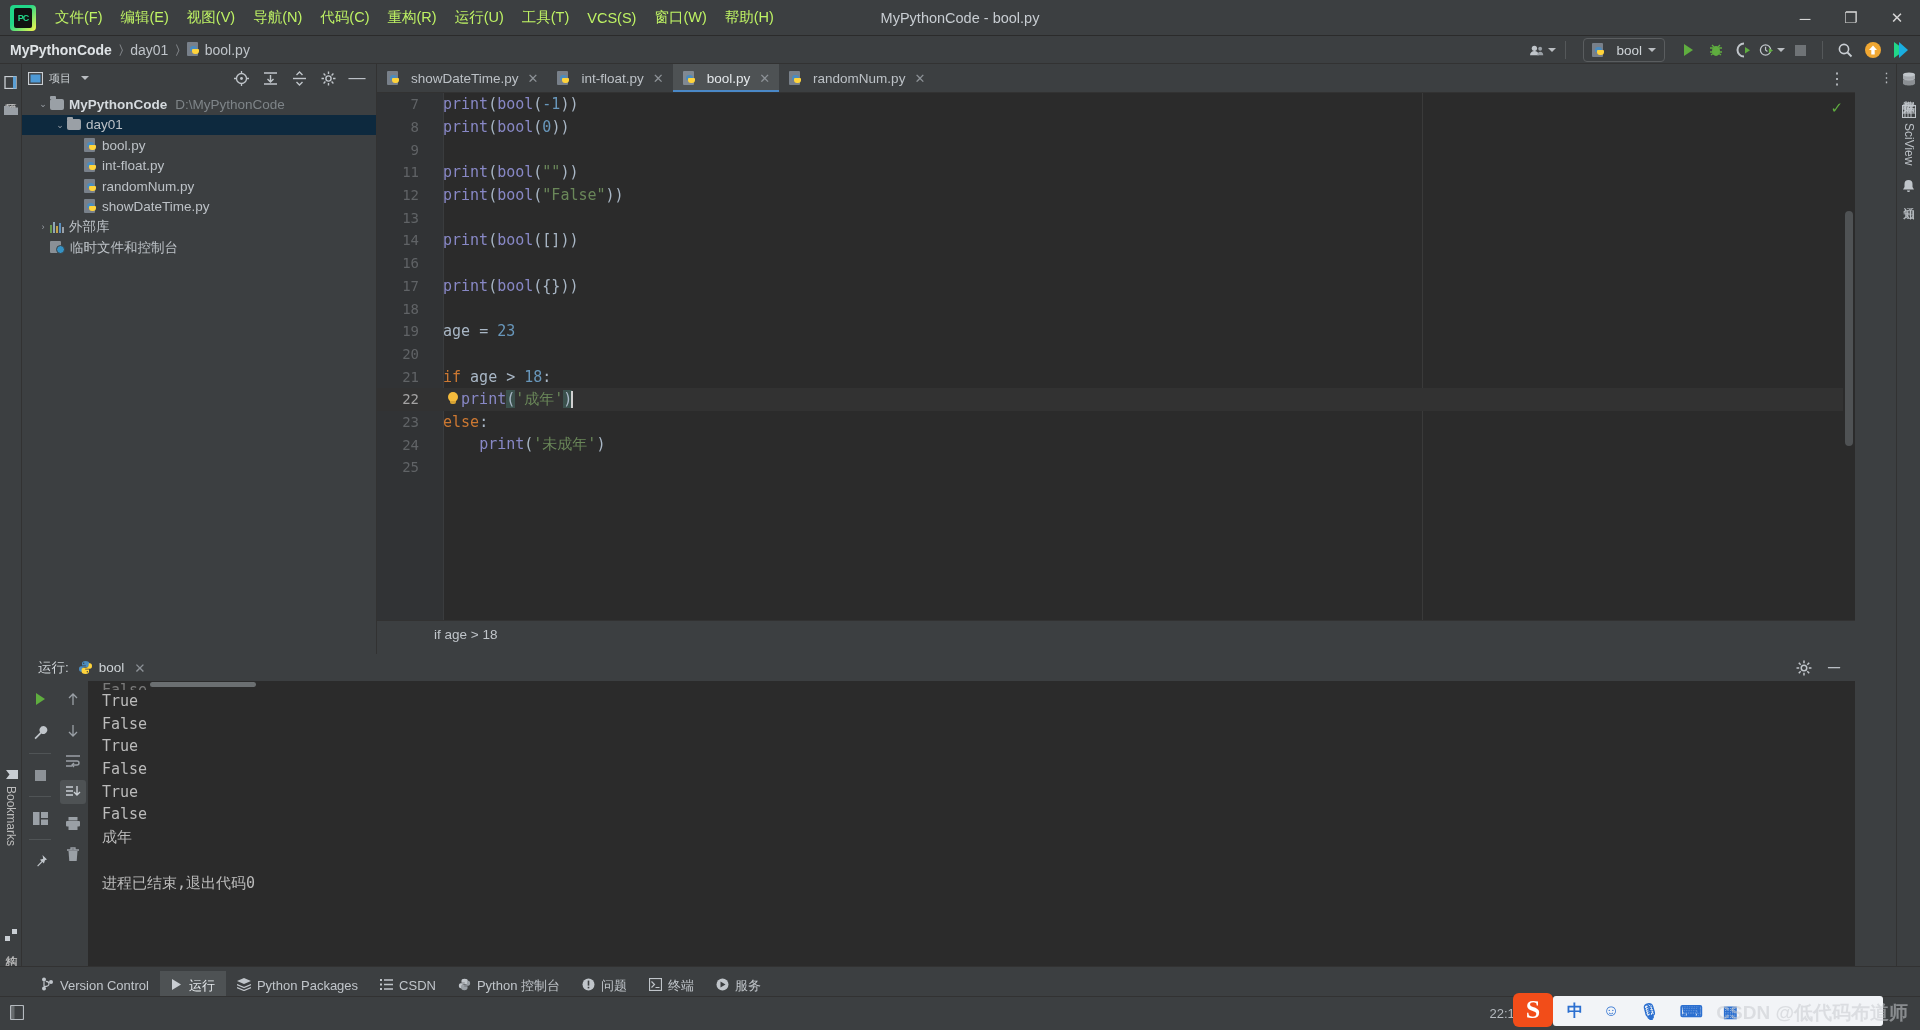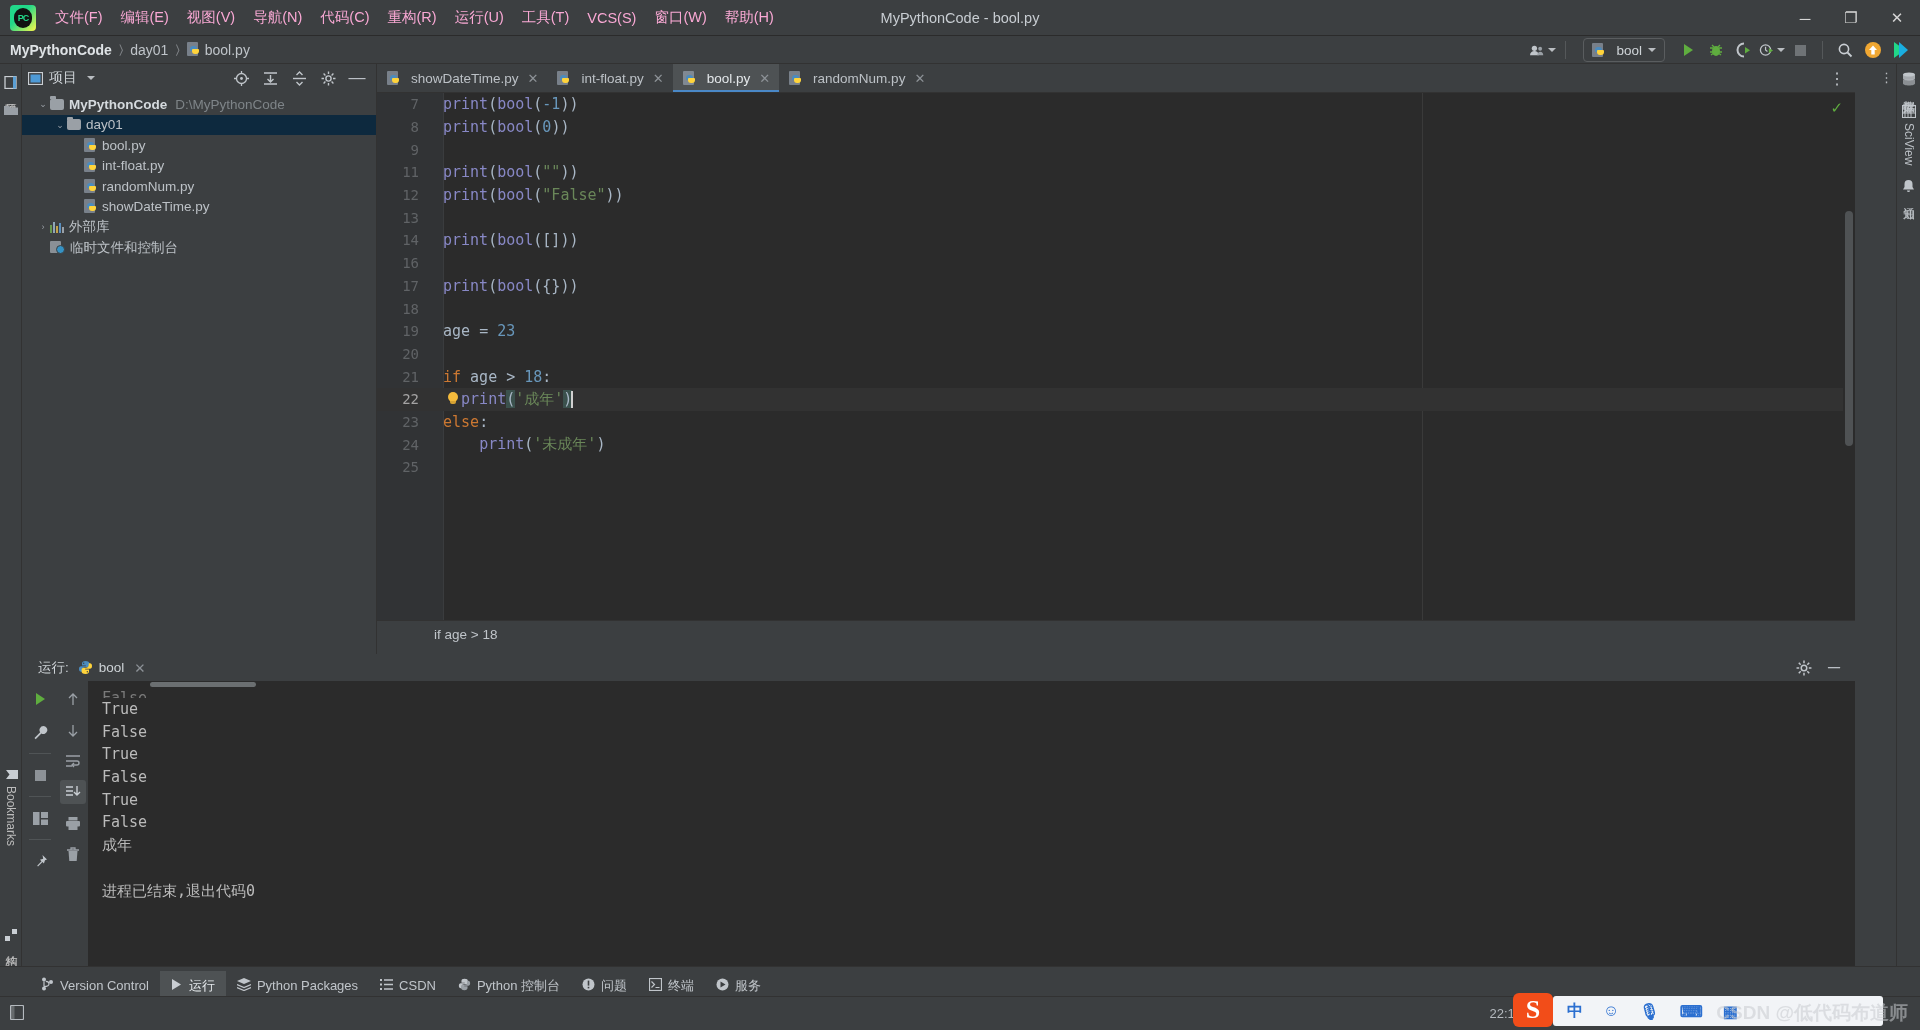--- a/index.html
+++ b/index.html
@@ -15,24 +15,24 @@
   
   .menubar {
     position: absolute; left:0; top:0; width:1920px; height:36px;
     background:#3c3f41; display:flex; align-items:center;
     border-bottom:1px solid #2b2b2b;
   }
   .pc-logo { width:26px; height:26px; margin:0 10px 0 10px; position:relative; flex:none; }
   .pc-logo .sq { position:absolute; inset:0; border-radius:4px;
      background:linear-gradient(135deg,#21d789 0%, #21d789 40%, #fcf84a 100%); }
   .pc-logo .inner { position:absolute; left:4px; top:3px; width:18px; height:20px;
-     background:#111; border-radius:9px; color:#21d789; font-size:9px; font-weight:bold;
+     background:#111; border-radius:2px; color:#21d789; font-size:9px; font-weight:bold;
      display:flex; align-items:center; justify-content:center; letter-spacing:-1px;}
   .menu-item {
-    padding:4px 9px; font-size:14.5px; color:#f9a8d4; white-space:nowrap;
+    padding:4px 9px; font-size:14.5px; color:#bef264; white-space:nowrap;
   }
   .win-title {
     position:absolute; left:0; right:0; top:0; height:52px; line-height:36px;
     text-align:center; font-size:14.5px; color:#c8cdd2; pointer-events:none;
   }
   .win-btns { position:absolute; right:0; top:0; height:36px; display:flex; align-items:center; }
   .win-btn { width:46px; height:36px; display:flex; align-items:center; justify-content:center;
      color:#d6d6d6; font-size:15px; }
 
   
@@ -69,21 +69,21 @@
     writing-mode:vertical-rl; font-size:12px; color:#bbb; white-space:nowrap;
     display:flex; align-items:center; gap:5px;
   }
 
   
   .project-panel {
     position:absolute; left:22px; top:64px; width:355px; height:590px;
     background:#3c3f41; border-right:1px solid #323232;
   }
   .pp-header { height:28px; display:flex; align-items:center; padding:0 6px; gap:6px; }
-  .pp-title { font-size:14px; color:#cdd2d6; }
+  .pp-title { font-size:11px; color:#cdd2d6; }
   .pp-actions { margin-left:auto; display:flex; align-items:center; gap:3px; }
   .tree { position:absolute; left:0; top:28px; right:0; bottom:0; background:#3c3f41;
           font-size:13.5px; padding-top:2px; overflow:hidden; }
   .node { height:20.5px; display:flex; align-items:center; white-space:nowrap; color:#bcc1c6; }
   .node.sel { background:#0d293e; }
   .arrow { width:14px; text-align:center; color:#9aa0a6; font-size:9px; flex:none; }
   .folder { width:14px; height:11px; background:#9aa0a6; border-radius:1.5px 2px 2px 2px; margin-right:5px; flex:none;
             position:relative; }
   .folder::before { content:""; position:absolute; left:0; top:-2.5px; width:6px; height:3px;
             background:#9aa0a6; border-radius:1px 1px 0 0; }
@@ -153,21 +153,21 @@
   .run-body { position:absolute; left:0; top:27px; right:0; bottom:0; display:flex; }
   .run-gutter1 { width:36px; background:#3c3f41; display:flex; flex-direction:column; align-items:center;
      padding-top:6px; gap:9px; }
   .run-gutter2 { width:30px; background:#3c3f41; display:flex; flex-direction:column; align-items:center;
      padding-top:6px; gap:7px; }
   .gico { width:26px; height:24px; display:flex; align-items:center; justify-content:center;
           color:#9aa0a6; font-size:14px; border-radius:3px; }
   .gico.on { background:#4e5254; }
   .gsep { width:22px; height:1px; background:#505456; }
   .console { flex:1; background:#2b2b2b; position:relative; overflow:hidden;
-     font-family:"DejaVu Sans Mono", monospace; font-size:15px; color:#bbbbbb; padding:18px 0 0 14px; }
+     font-family:"DejaVu Sans Mono", monospace; font-size:15px; color:#bbbbbb; padding:10px 0 0 14px; }
   .coline { height:22.7px; line-height:22.7px; white-space:pre; }
   .con-scroll { position:absolute; left:62px; top:1px; width:106px; height:5px; background:#6b6f71; border-radius:3px; }
 
   
   .bottom-bar {
     position:absolute; left:0; top:966px; width:1920px; height:30px; background:#3c3f41;
     display:flex; align-items:center; padding-left:30px; border-top:1px solid #323232;
   }
   .btab { display:flex; align-items:center; gap:6px; height:30px; padding:0 11px; font-size:13px; color:#c0c5ca;margin-top:8px; }
   .btab.active { background:#4e5254; color:#e5e9ec; }

